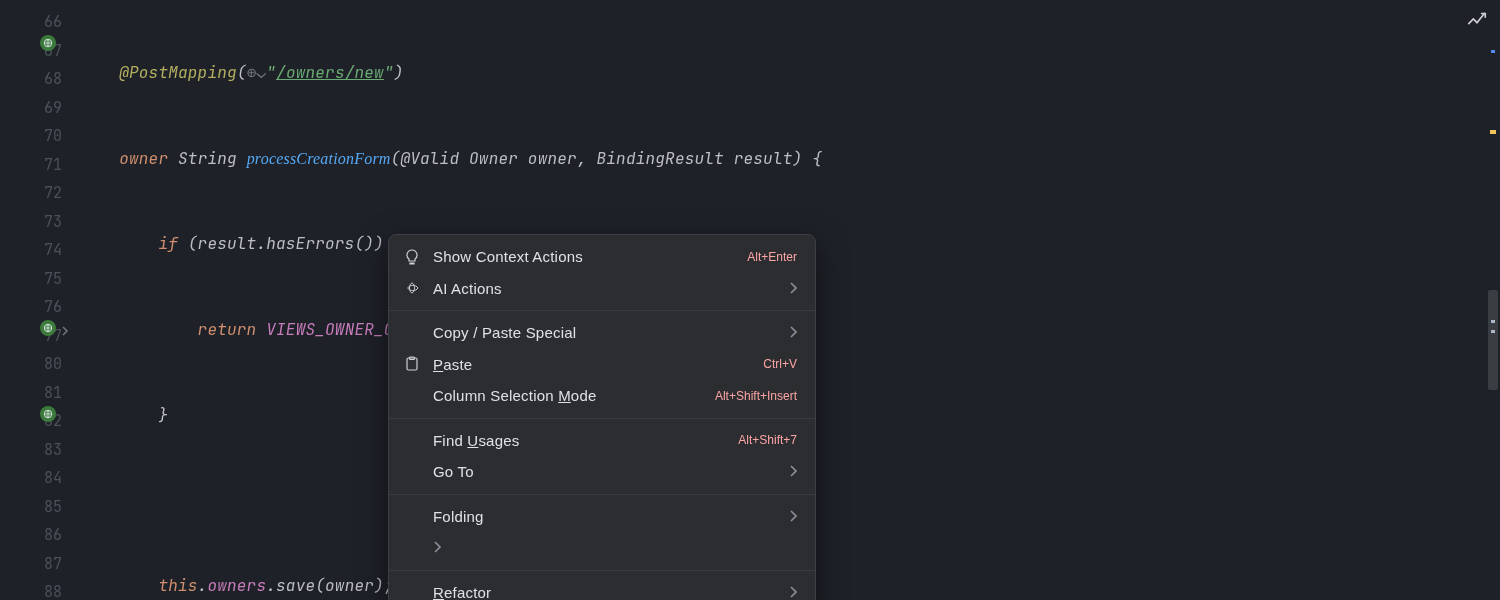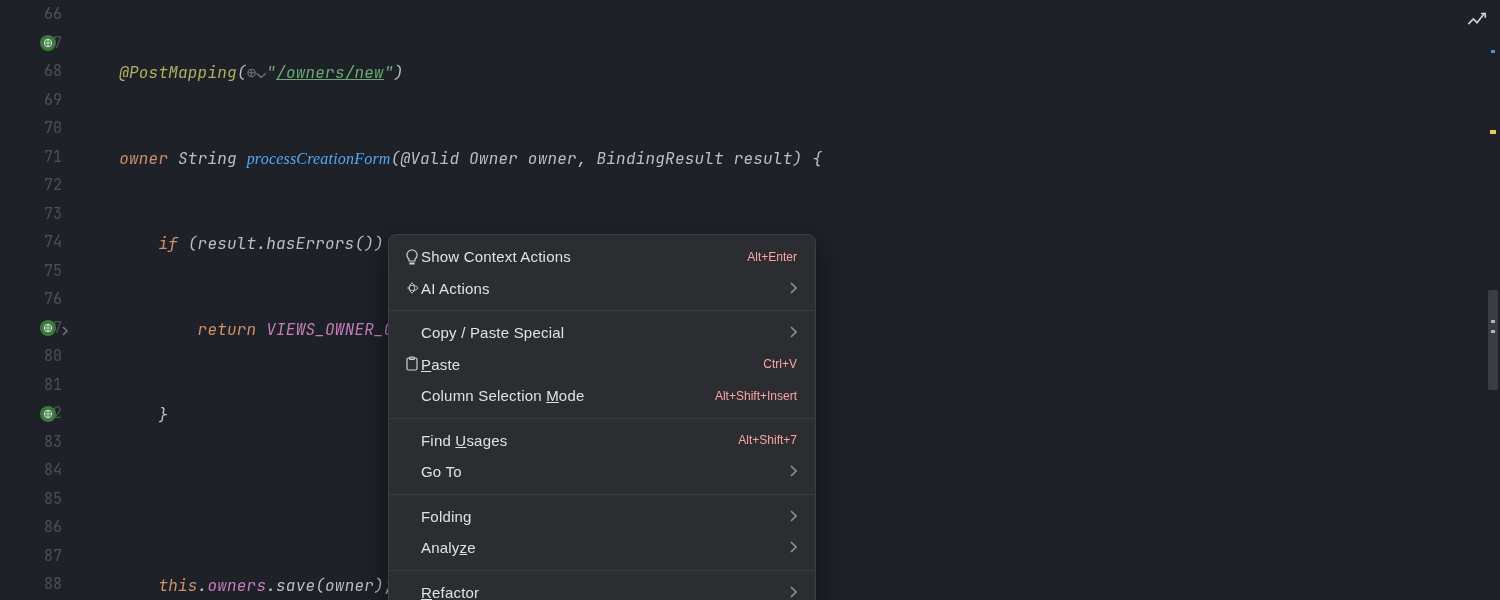--- a/index.html
+++ b/index.html
@@ -13,21 +13,21 @@
     height: 600px;
     position: relative;
   }
   .editor {
     display: flex;
     position: relative;
     height: 100%;
   }
   .gutter {
     width: 80px;
-    padding-top: 0;
+    padding-top: 8px;
     text-align: right;
     color: #4b5059;
     font-size: 15px;
     line-height: 28.5px;
     user-select: none;
   }
   .gutter .ln { padding-right: 18px; position: relative; }
   .gutter-icons {
     position: absolute;
     left: 40px;
@@ -81,20 +81,21 @@
     font-style: normal;
     font-size: 15px;
     padding: 6px 0;
     color: #dfe1e5;
   }
   .ctx .item {
     display: flex;
     align-items: center;
     height: 31.5px;
     padding: 0 18px 0 14px;
+    gap: 12px;
     cursor: default;
   }
   .ctx .item .icon { width: 18px; display: flex; align-items: center; justify-content: center; color: #ced0d6; }
   .ctx .item .label { flex: 1; letter-spacing: 0.2px; }
   .ctx .item .sc { color: #fca5a5; font-size: 12px; }
   .ctx .item .sub { color: #8a8f98; }
   .ctx .sep { height: 1px; background: #393b40; margin: 6px 0; }
   .u { text-decoration: underline; }
 
   
@@ -276,21 +277,20 @@
     <span class="icon"></span>
     <span class="label">Folding</span>
     <span class="sub">
       <svg width="8" height="12" viewBox="0 0 8 12">
           <path d="M2 1l5 5-5 5" stroke="#8a8f98" stroke-width="1.6" fill="none"></path>
         </svg>
     </span>
   </div>
   <div class="item">
     <span class="icon"></span>
-    <span class="label"><span>Analy</span><span class="u">z</span><span>e</span></span>
     <span class="sub">
       <svg width="8" height="12" viewBox="0 0 8 12">
           <path d="M2 1l5 5-5 5" stroke="#8a8f98" stroke-width="1.6" fill="none"></path>
         </svg>
     </span>
   </div>
   <div class="sep"></div>
   <div class="item">
     <span class="icon"></span>
     <span class="label"><span class="u">R</span><span>efactor</span></span>

